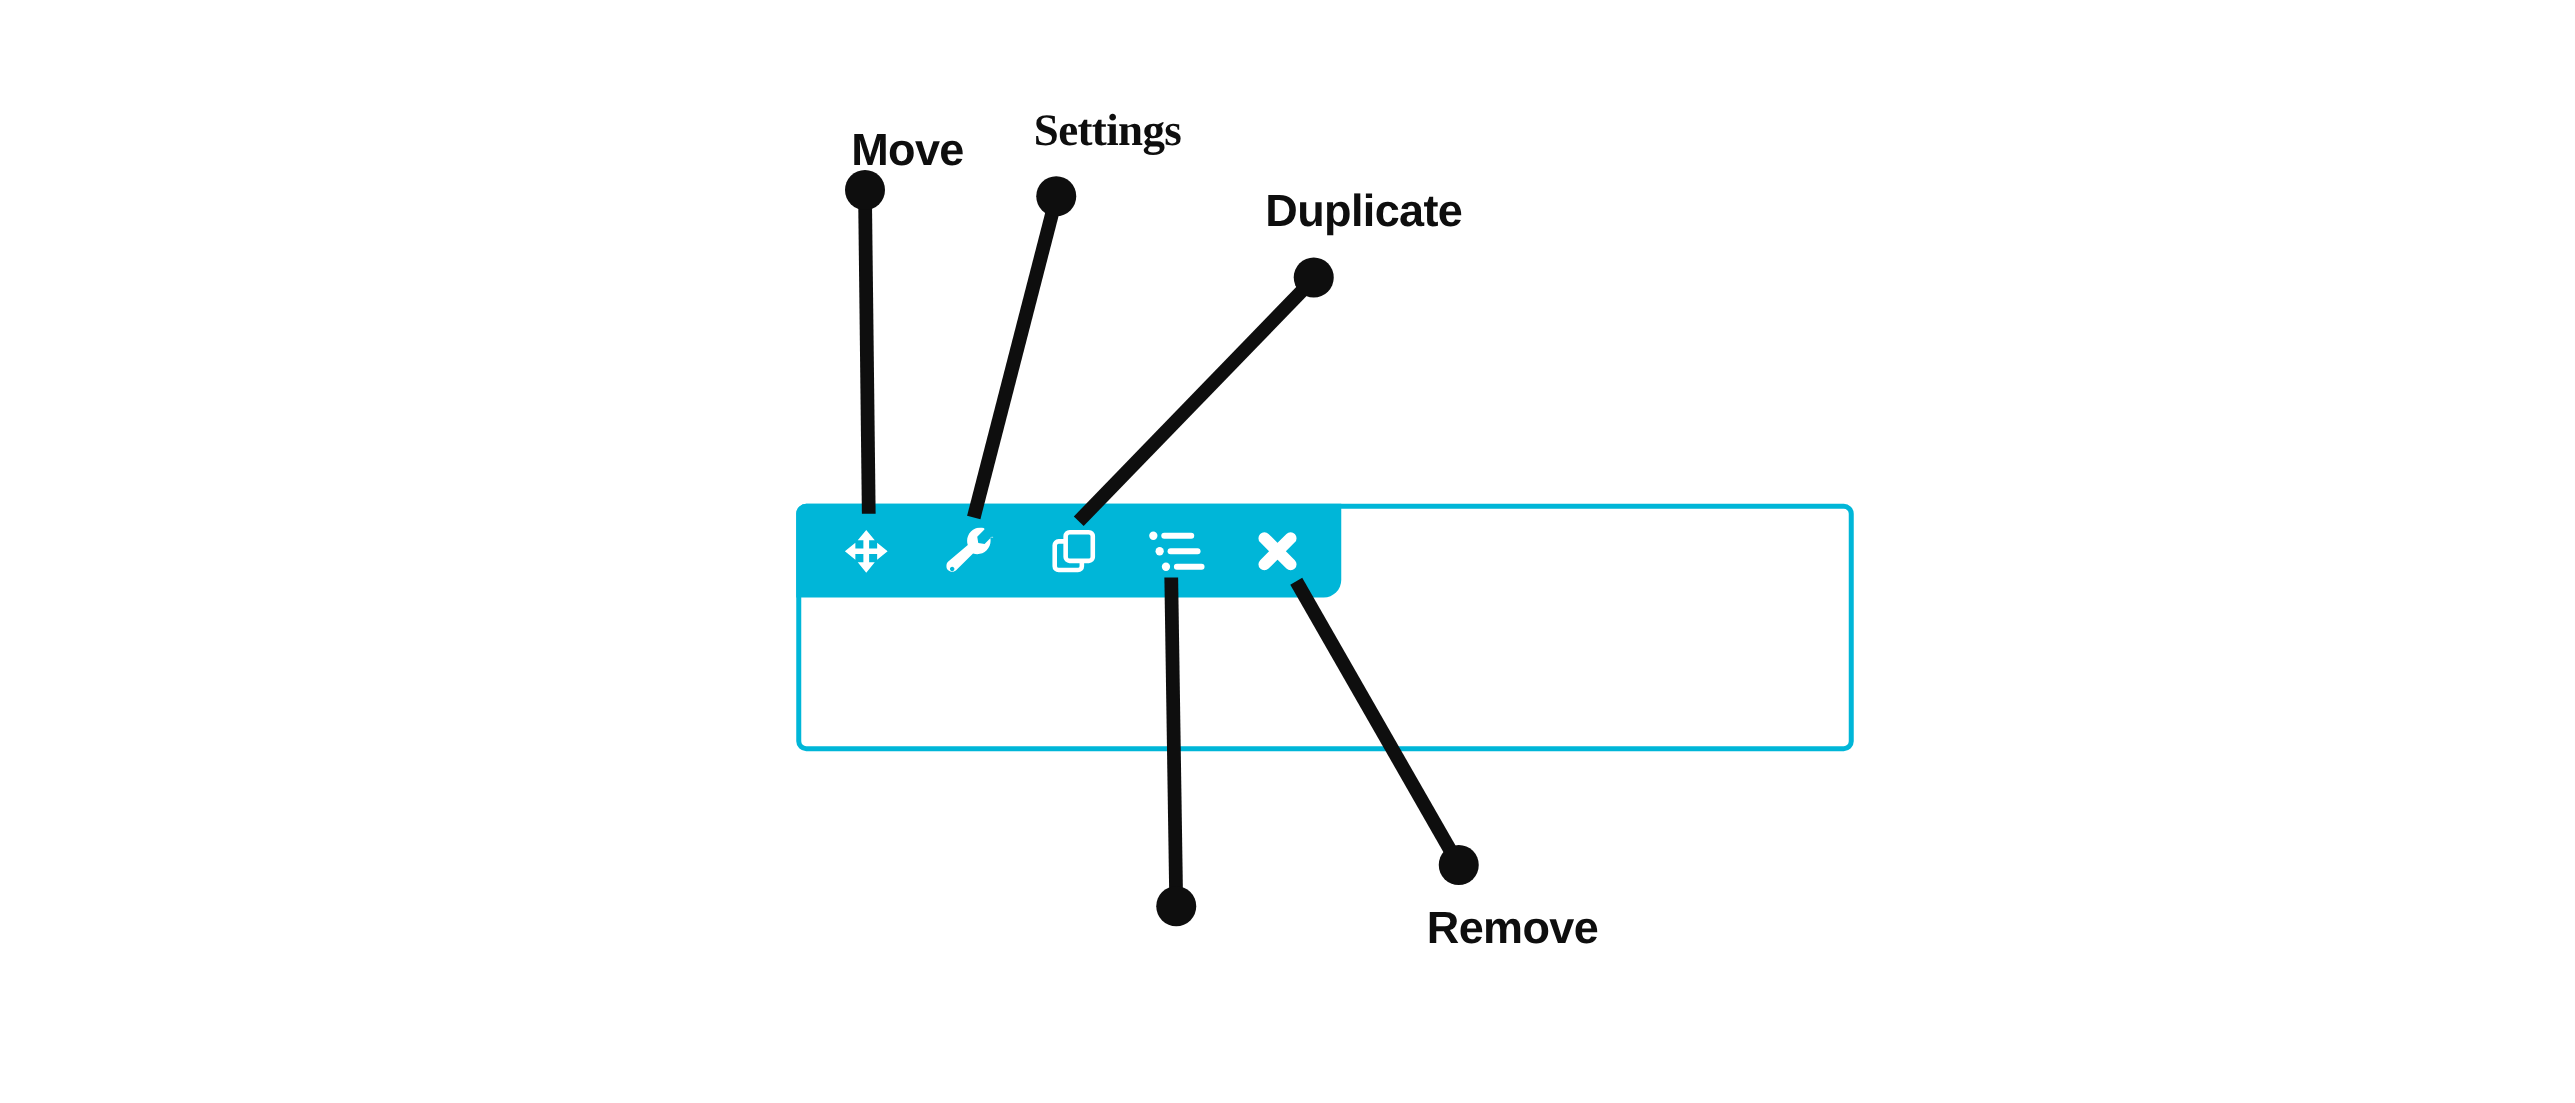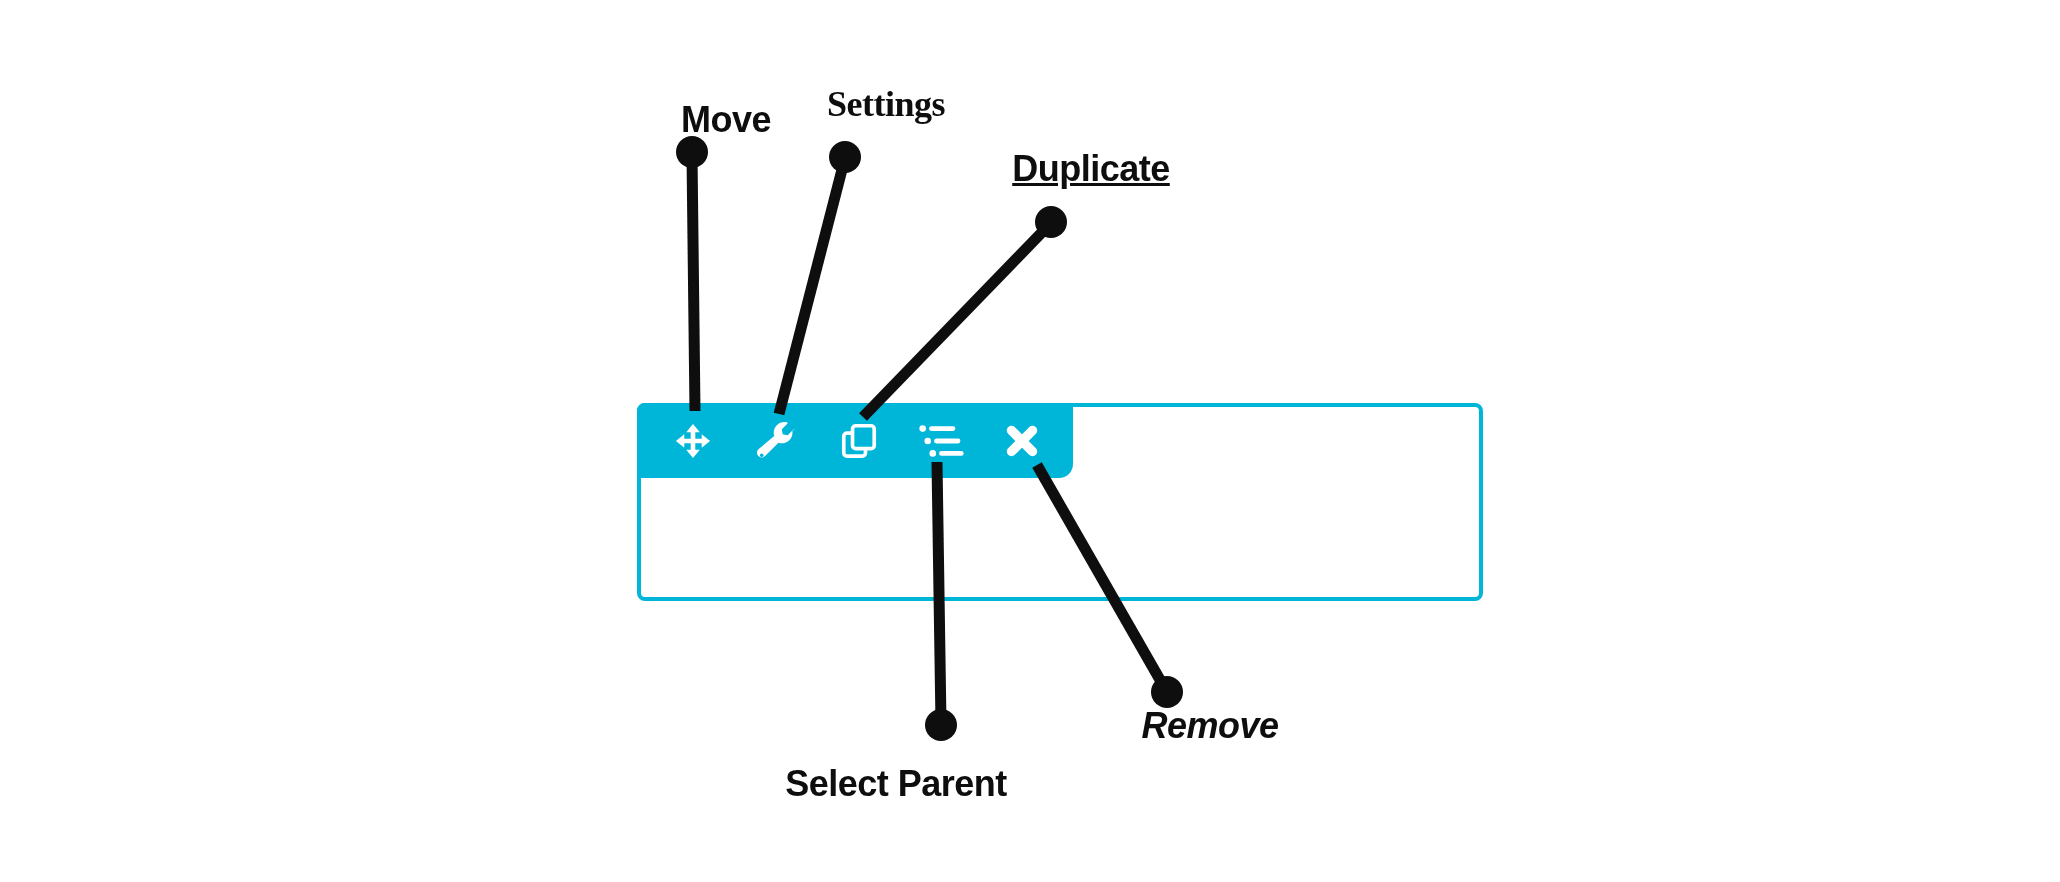--- a/index.html
+++ b/index.html
@@ -61,23 +61,23 @@
     transform: translate(-50%, -50%);
     z-index: 40;
     color: #0e0e0e;
     font-size: 36px;
     font-weight: bold;
     letter-spacing: -0.5px;
     white-space: nowrap;
   }
   .lbl-move         { left: 690px;  top: 120px; margin-left: 36px; }
   .lbl-settings     { left: 886px;  top: 104px; font-family: Liberation Serif, serif; }
-  .lbl-duplicate    { left: 1091px; top: 169px; text-decoration: underline; }
+  .lbl-duplicate    { left: 1091px; top: 169px; }
   .lbl-selectparent { left: 896px;  top: 784px; }
-  .lbl-remove       { left: 1210px; top: 726px; font-style: italic; }
+  .lbl-remove       { left: 1210px; top: 742px; }
 </style>
 </head>
 <body>
 
 <div class="stage">
 
   <div class="module-box"></div>
 
   <div class="toolbar">
 
@@ -139,16 +139,15 @@
       <circle cx="845" cy="157" r="16"></circle>
       <circle cx="1051" cy="222" r="16"></circle>
       <circle cx="941" cy="725" r="16"></circle>
       <circle cx="1167" cy="692" r="16"></circle>
     </g>
   </svg>
 
   <div class="callout-label lbl-move">Move</div>
   <div class="callout-label lbl-settings">Settings</div>
   <div class="callout-label lbl-duplicate">Duplicate</div>
-  <div class="callout-label lbl-selectparent">Select Parent</div>
   <div class="callout-label lbl-remove">Remove</div>
 
 </div>
 
 </body></html>

